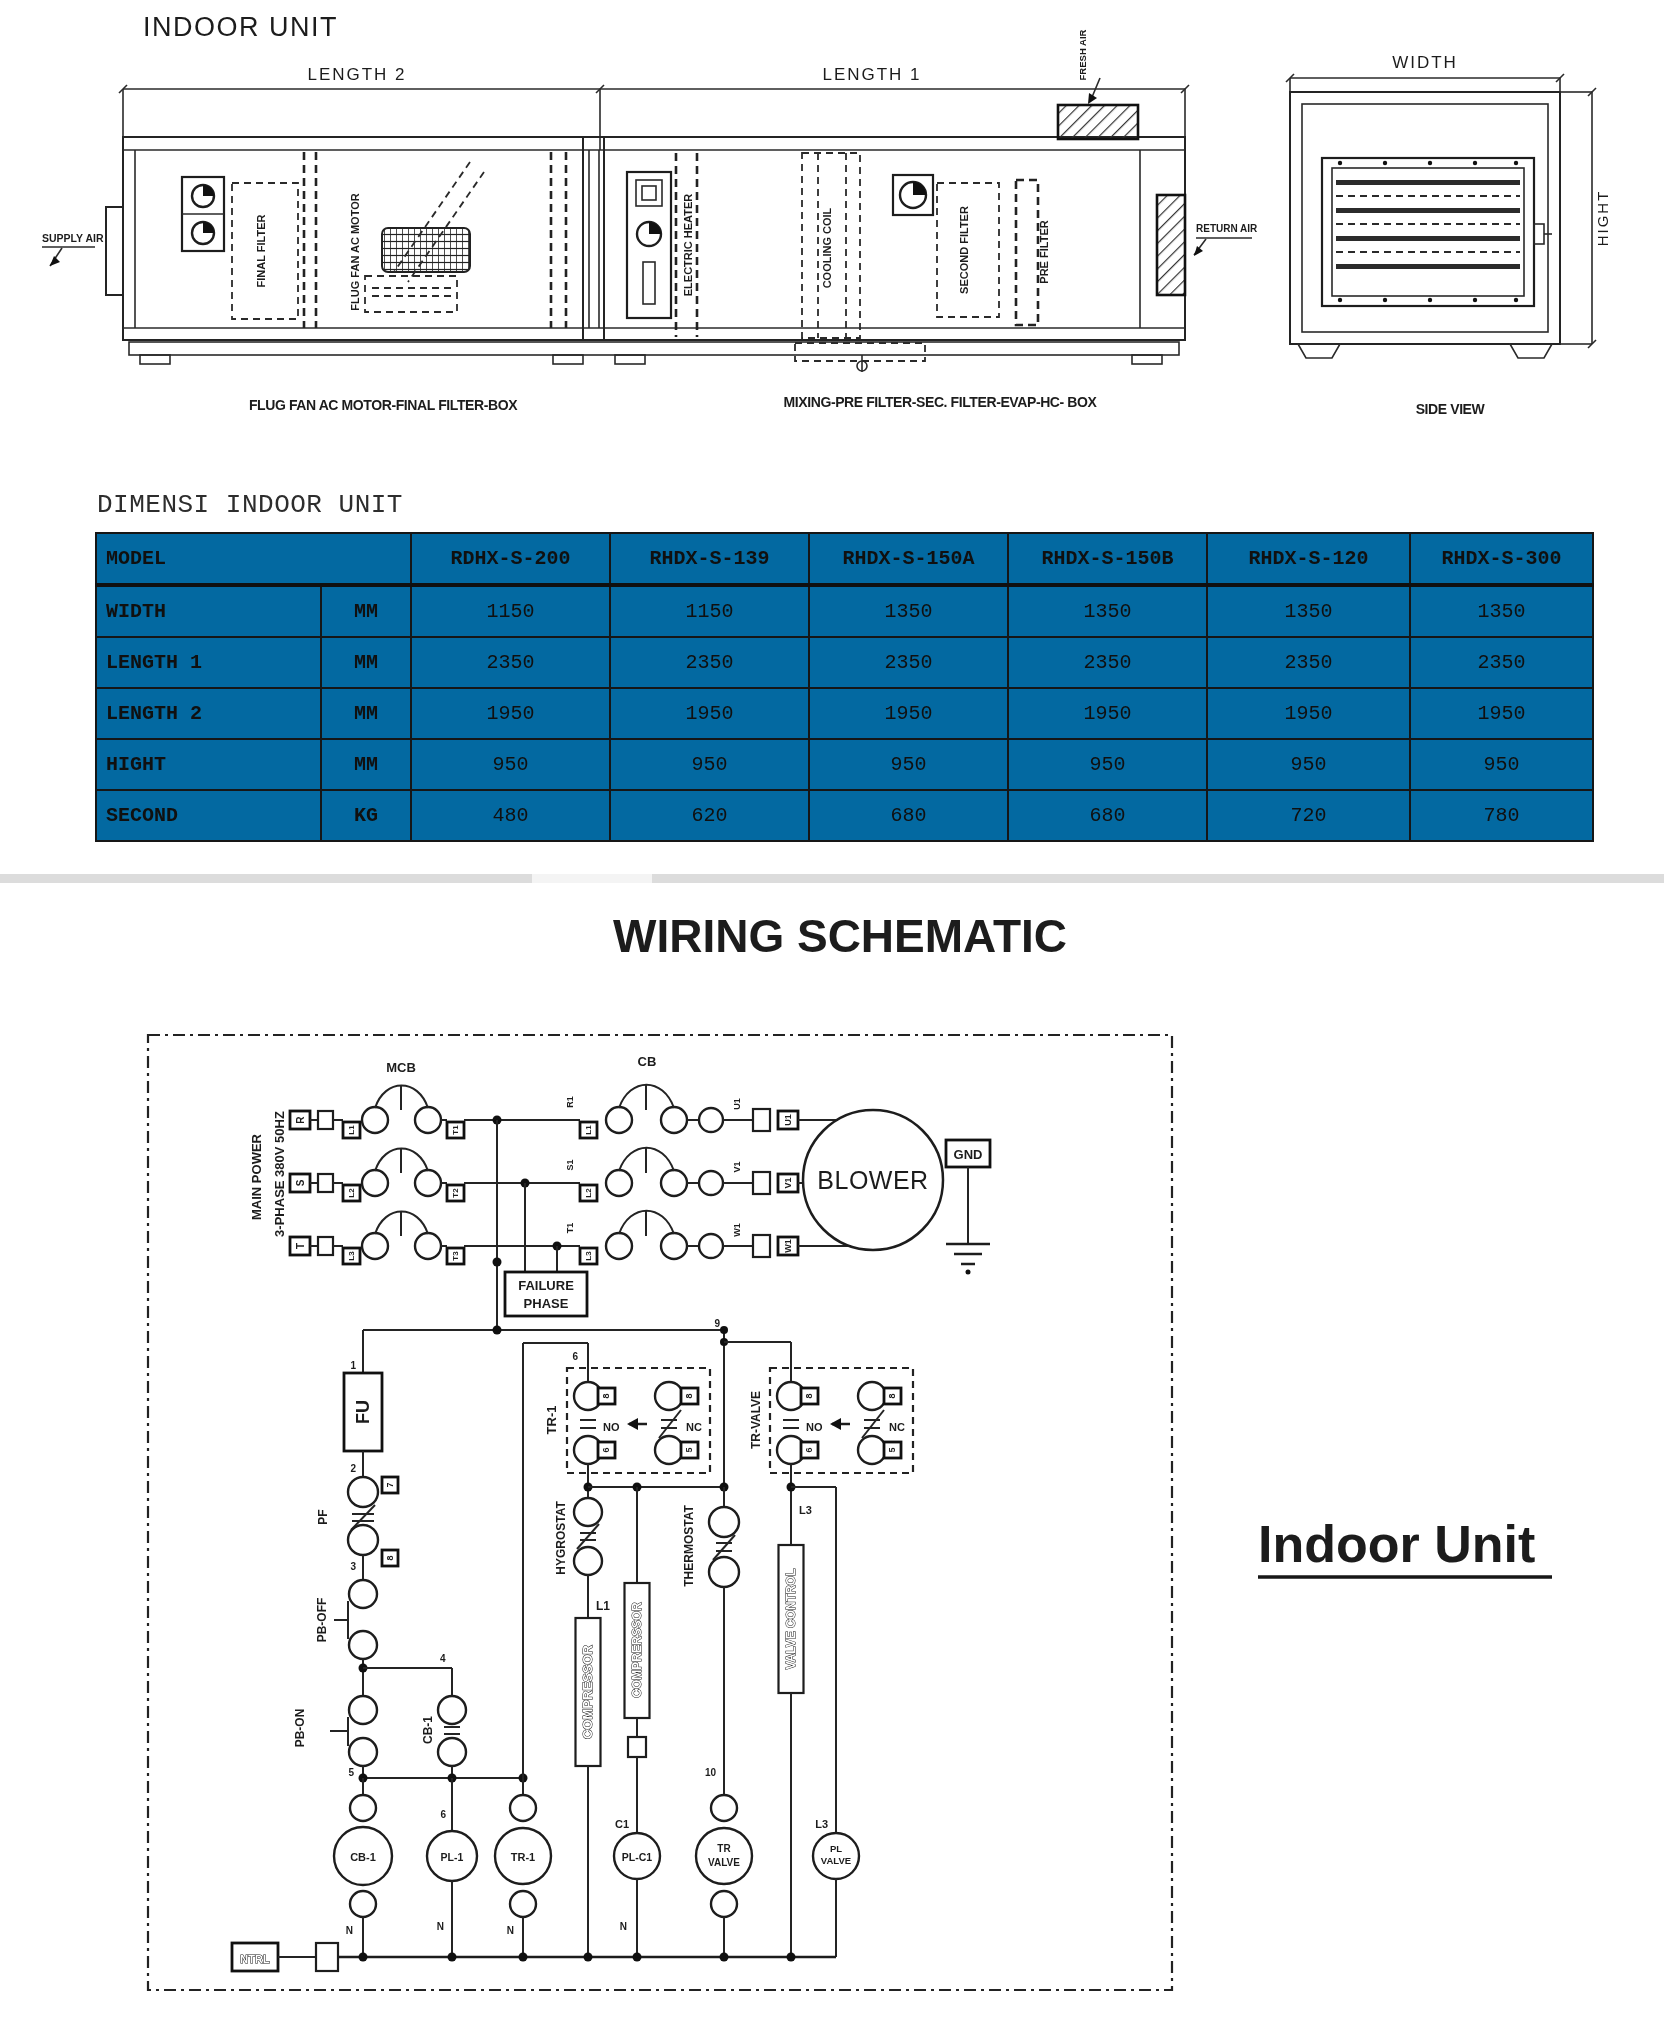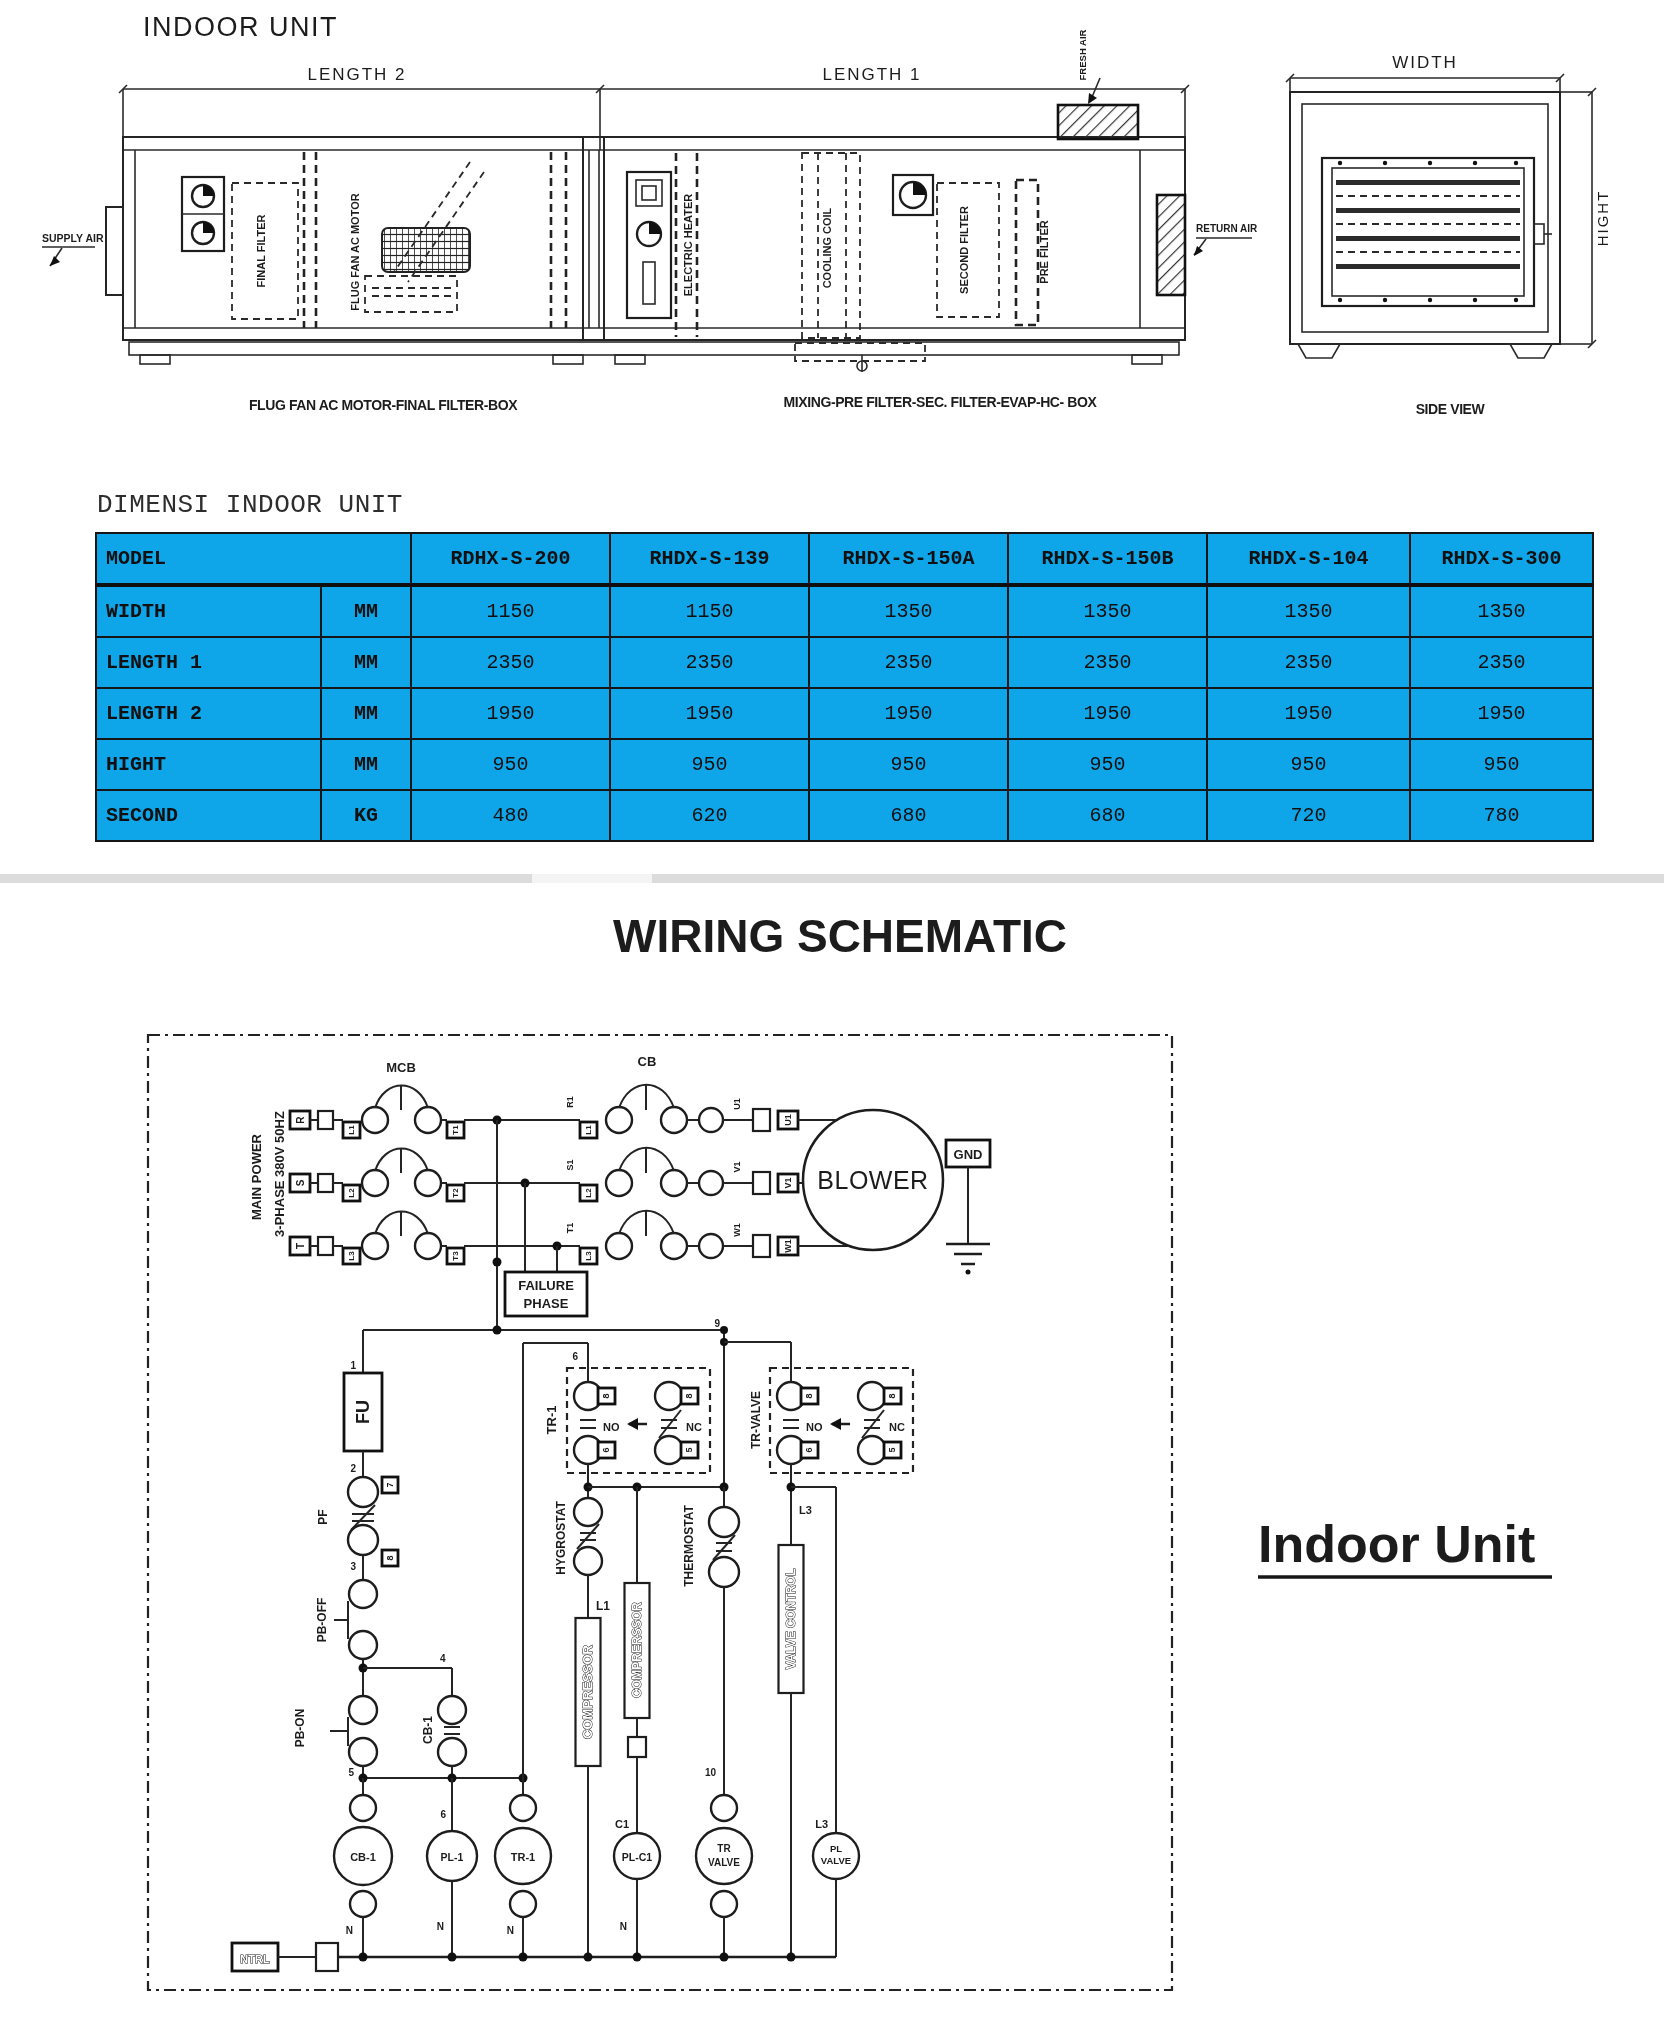--- a/index.html
+++ b/index.html
@@ -19,21 +19,21 @@
   .cc{fill:#fff;stroke:#1d1d1d;stroke-width:2.4}
   .dot{fill:#101010;stroke:none}
   .hollow{fill:#fff;stroke:#111;stroke-width:1;paint-order:stroke;font-weight:bold}
   .cap{font-size:14px;font-weight:bold;letter-spacing:-0.4px}
   .sm{font-size:10px;font-weight:bold}
   .rl{font-size:12px;font-weight:bold}
 
   
   #dim-block{position:absolute;left:95px;top:490px;width:1617px;z-index:2;font-family:Liberation Mono, monospace;}
   #dim-title{font-size:26px;letter-spacing:0.5px;color:#2d2d2d;margin:0 0 12px 2px;font-weight:400;}
-  table{border-collapse:collapse;width:1497px;table-layout:fixed;background:#0ea5e9;}
+  table{border-collapse:collapse;width:1497px;table-layout:fixed;background:#0369a1;}
   th,td{border:2.5px solid #161616;height:47px;text-align:center;
         font-size:20px;font-weight:bold;color:#101010;overflow:hidden;white-space:nowrap;}
   thead th{border-bottom:4px solid #101010;}
   .lbl{text-align:left;padding-left:9px;}
   .val{font-weight:400;}
 
   
   .band{position:absolute;z-index:1;}
 </style>
 </head>
@@ -57,21 +57,21 @@
           <col style="width:203px">
           <col style="width:183px">
     </colgroup>
     <thead>
       <tr>
         <th colspan="2" class="lbl">MODEL</th>
         <th>RDHX-S-200</th>
         <th>RHDX-S-139</th>
         <th>RHDX-S-150A</th>
         <th>RHDX-S-150B</th>
-        <th>RHDX-S-104</th>
+        <th>RHDX-S-120</th>
         <th>RHDX-S-300</th>
       </tr>
     </thead>
     <tbody>
       <tr>
         <td class="lbl">WIDTH</td>
         <td>MM</td>
         <td class="val">1150</td>
         <td class="val">1150</td>
         <td class="val">1350</td>

